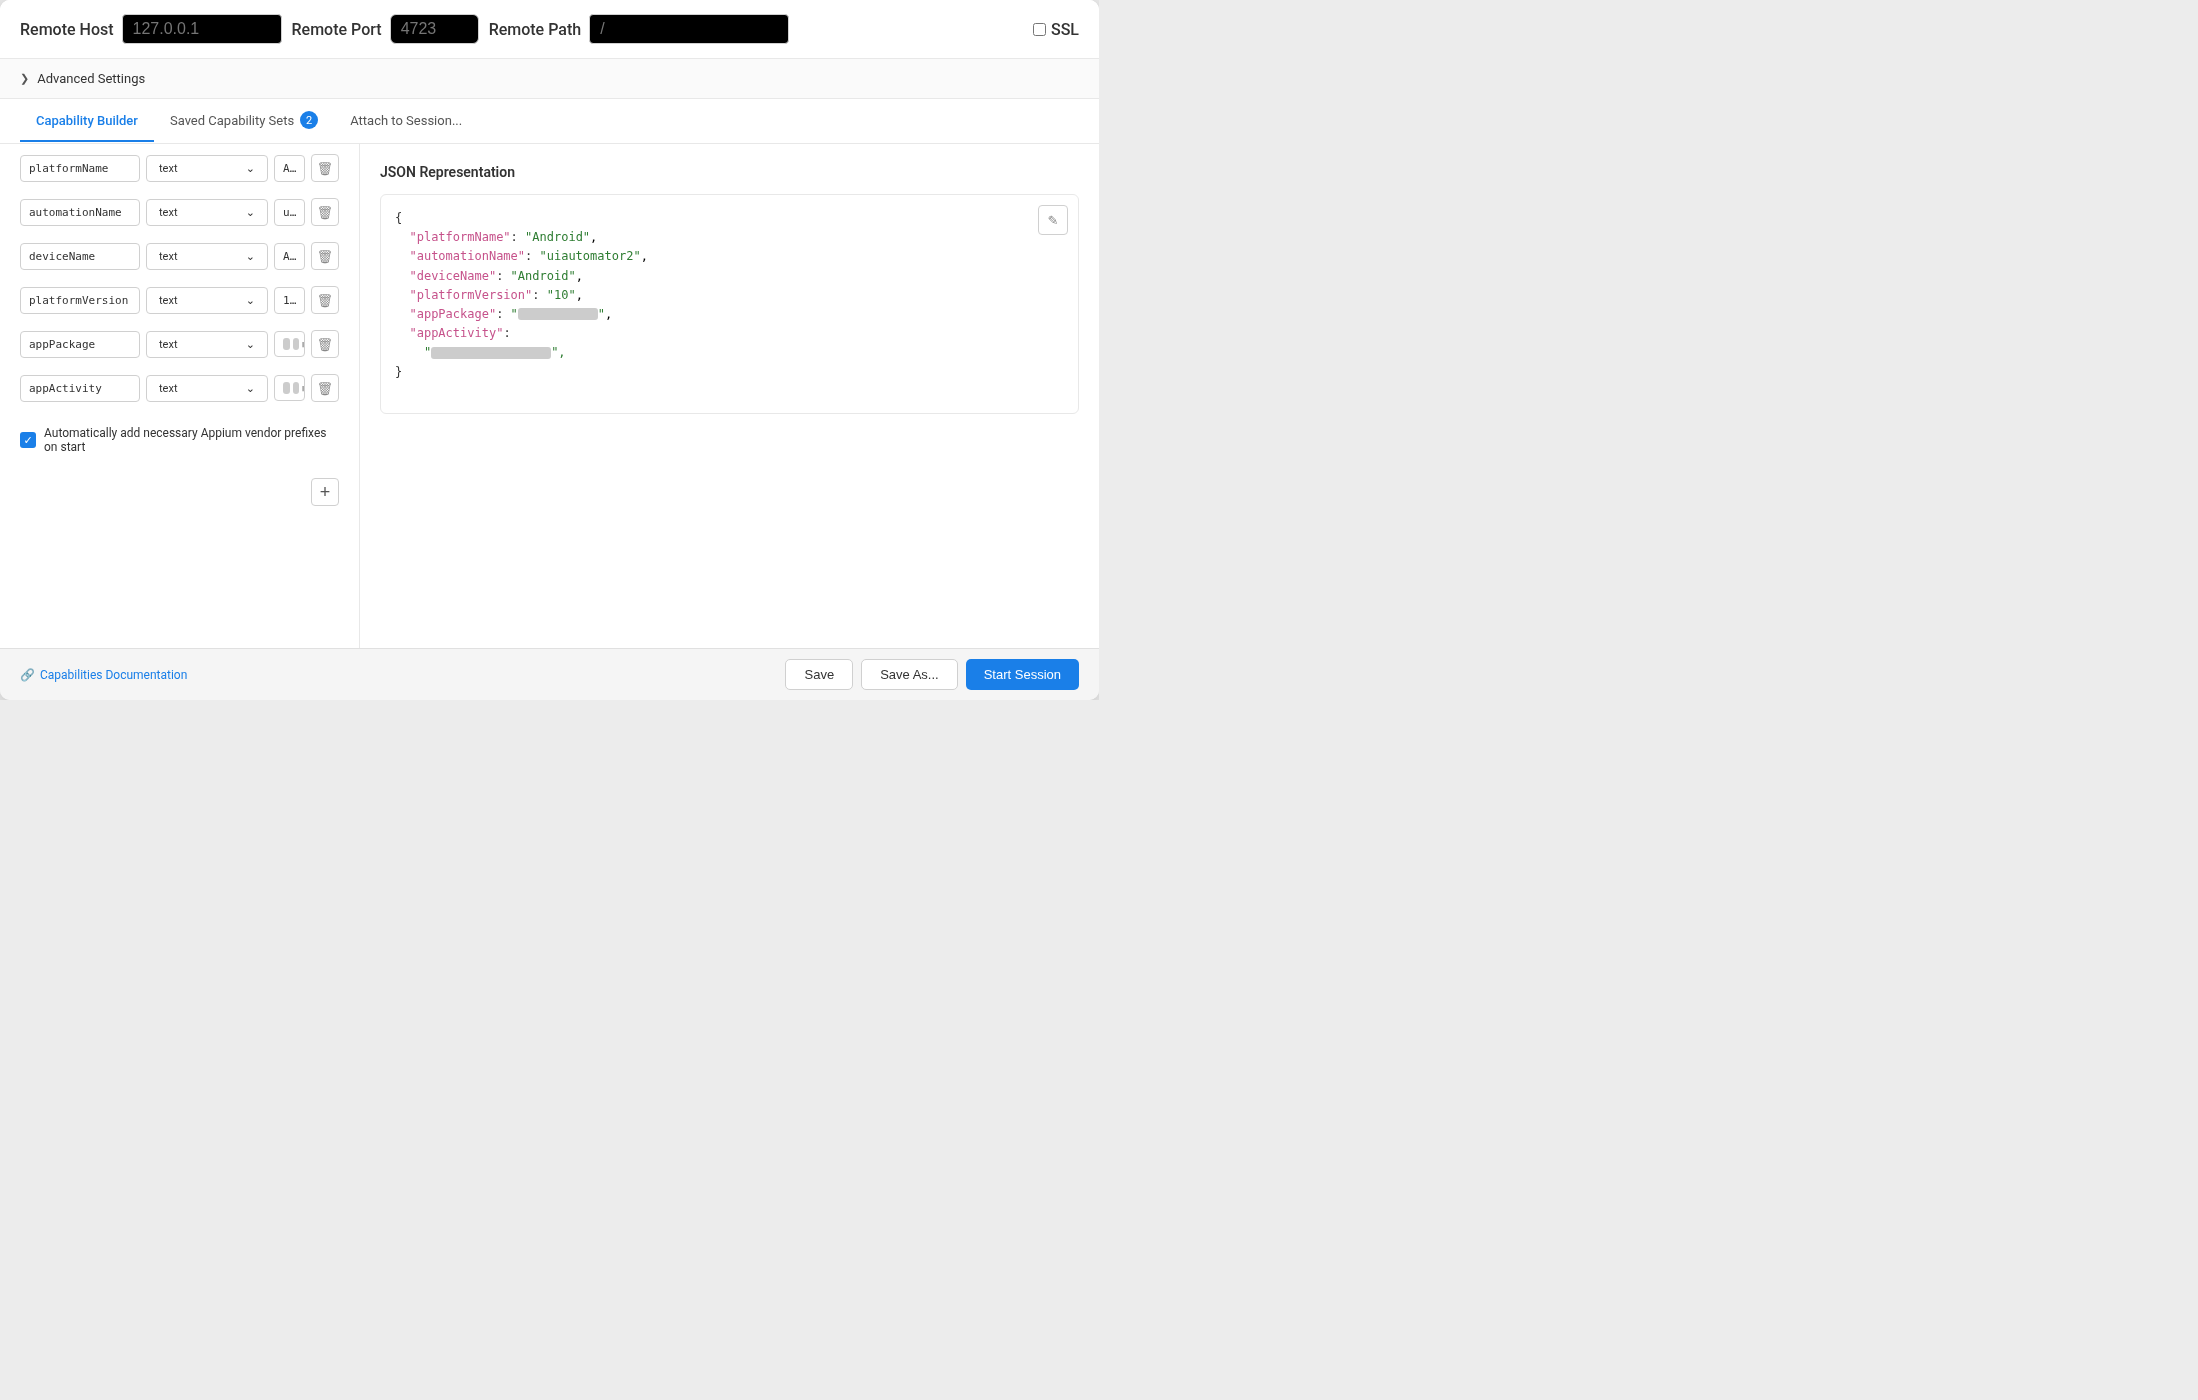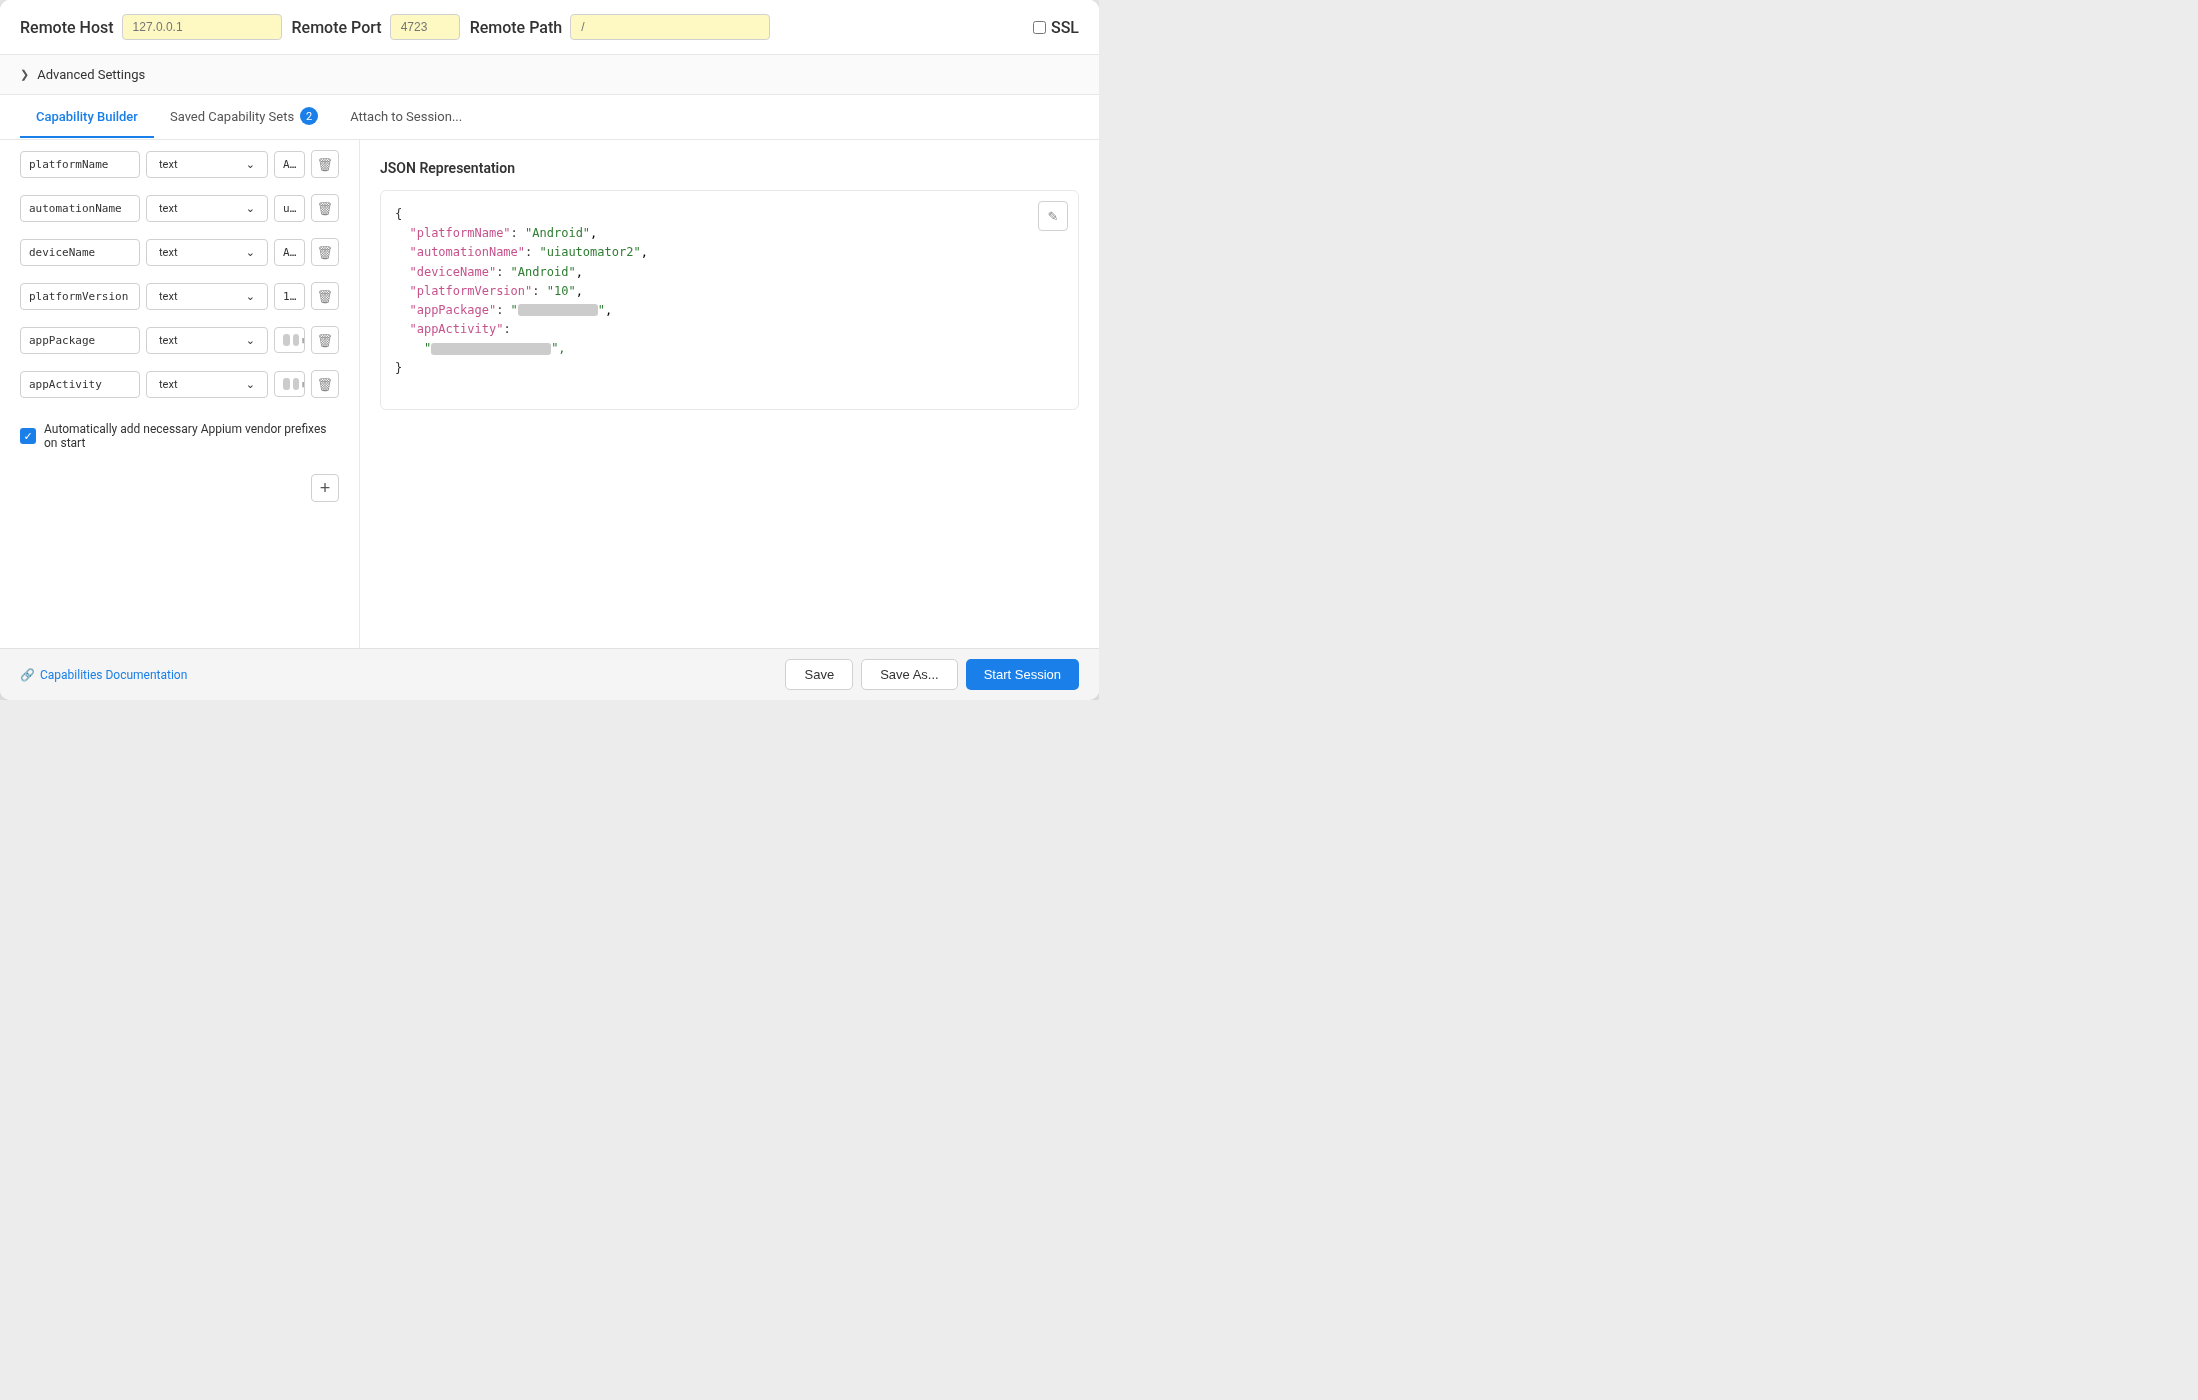--- a/index.html
+++ b/index.html
@@ -84,27 +84,27 @@
     .field-label {
       font-size: 16px;
       color: #333;
       white-space: nowrap;
       font-weight: 500;
     }
     .field-input {
       border: 1px solid #d0d0d0;
       border-radius: 4px;
       padding: 5px 10px;
-      font-size: 12px;
+      font-size: 16px;
       color: #888;
-      background: #fef9c3;
+      background: #000000;
       outline: none;
     }
     .input-host { width: 160px; }
-    .input-port { width: 70px; }
+    .input-port { width: 89px; border-radius: 6px; }
     .input-path { width: 200px; }
     .ssl-group {
       display: flex;
       align-items: center;
       gap: 5px;
       font-size: 12px;
       color: #333;
       margin-left: auto;
     }
     

